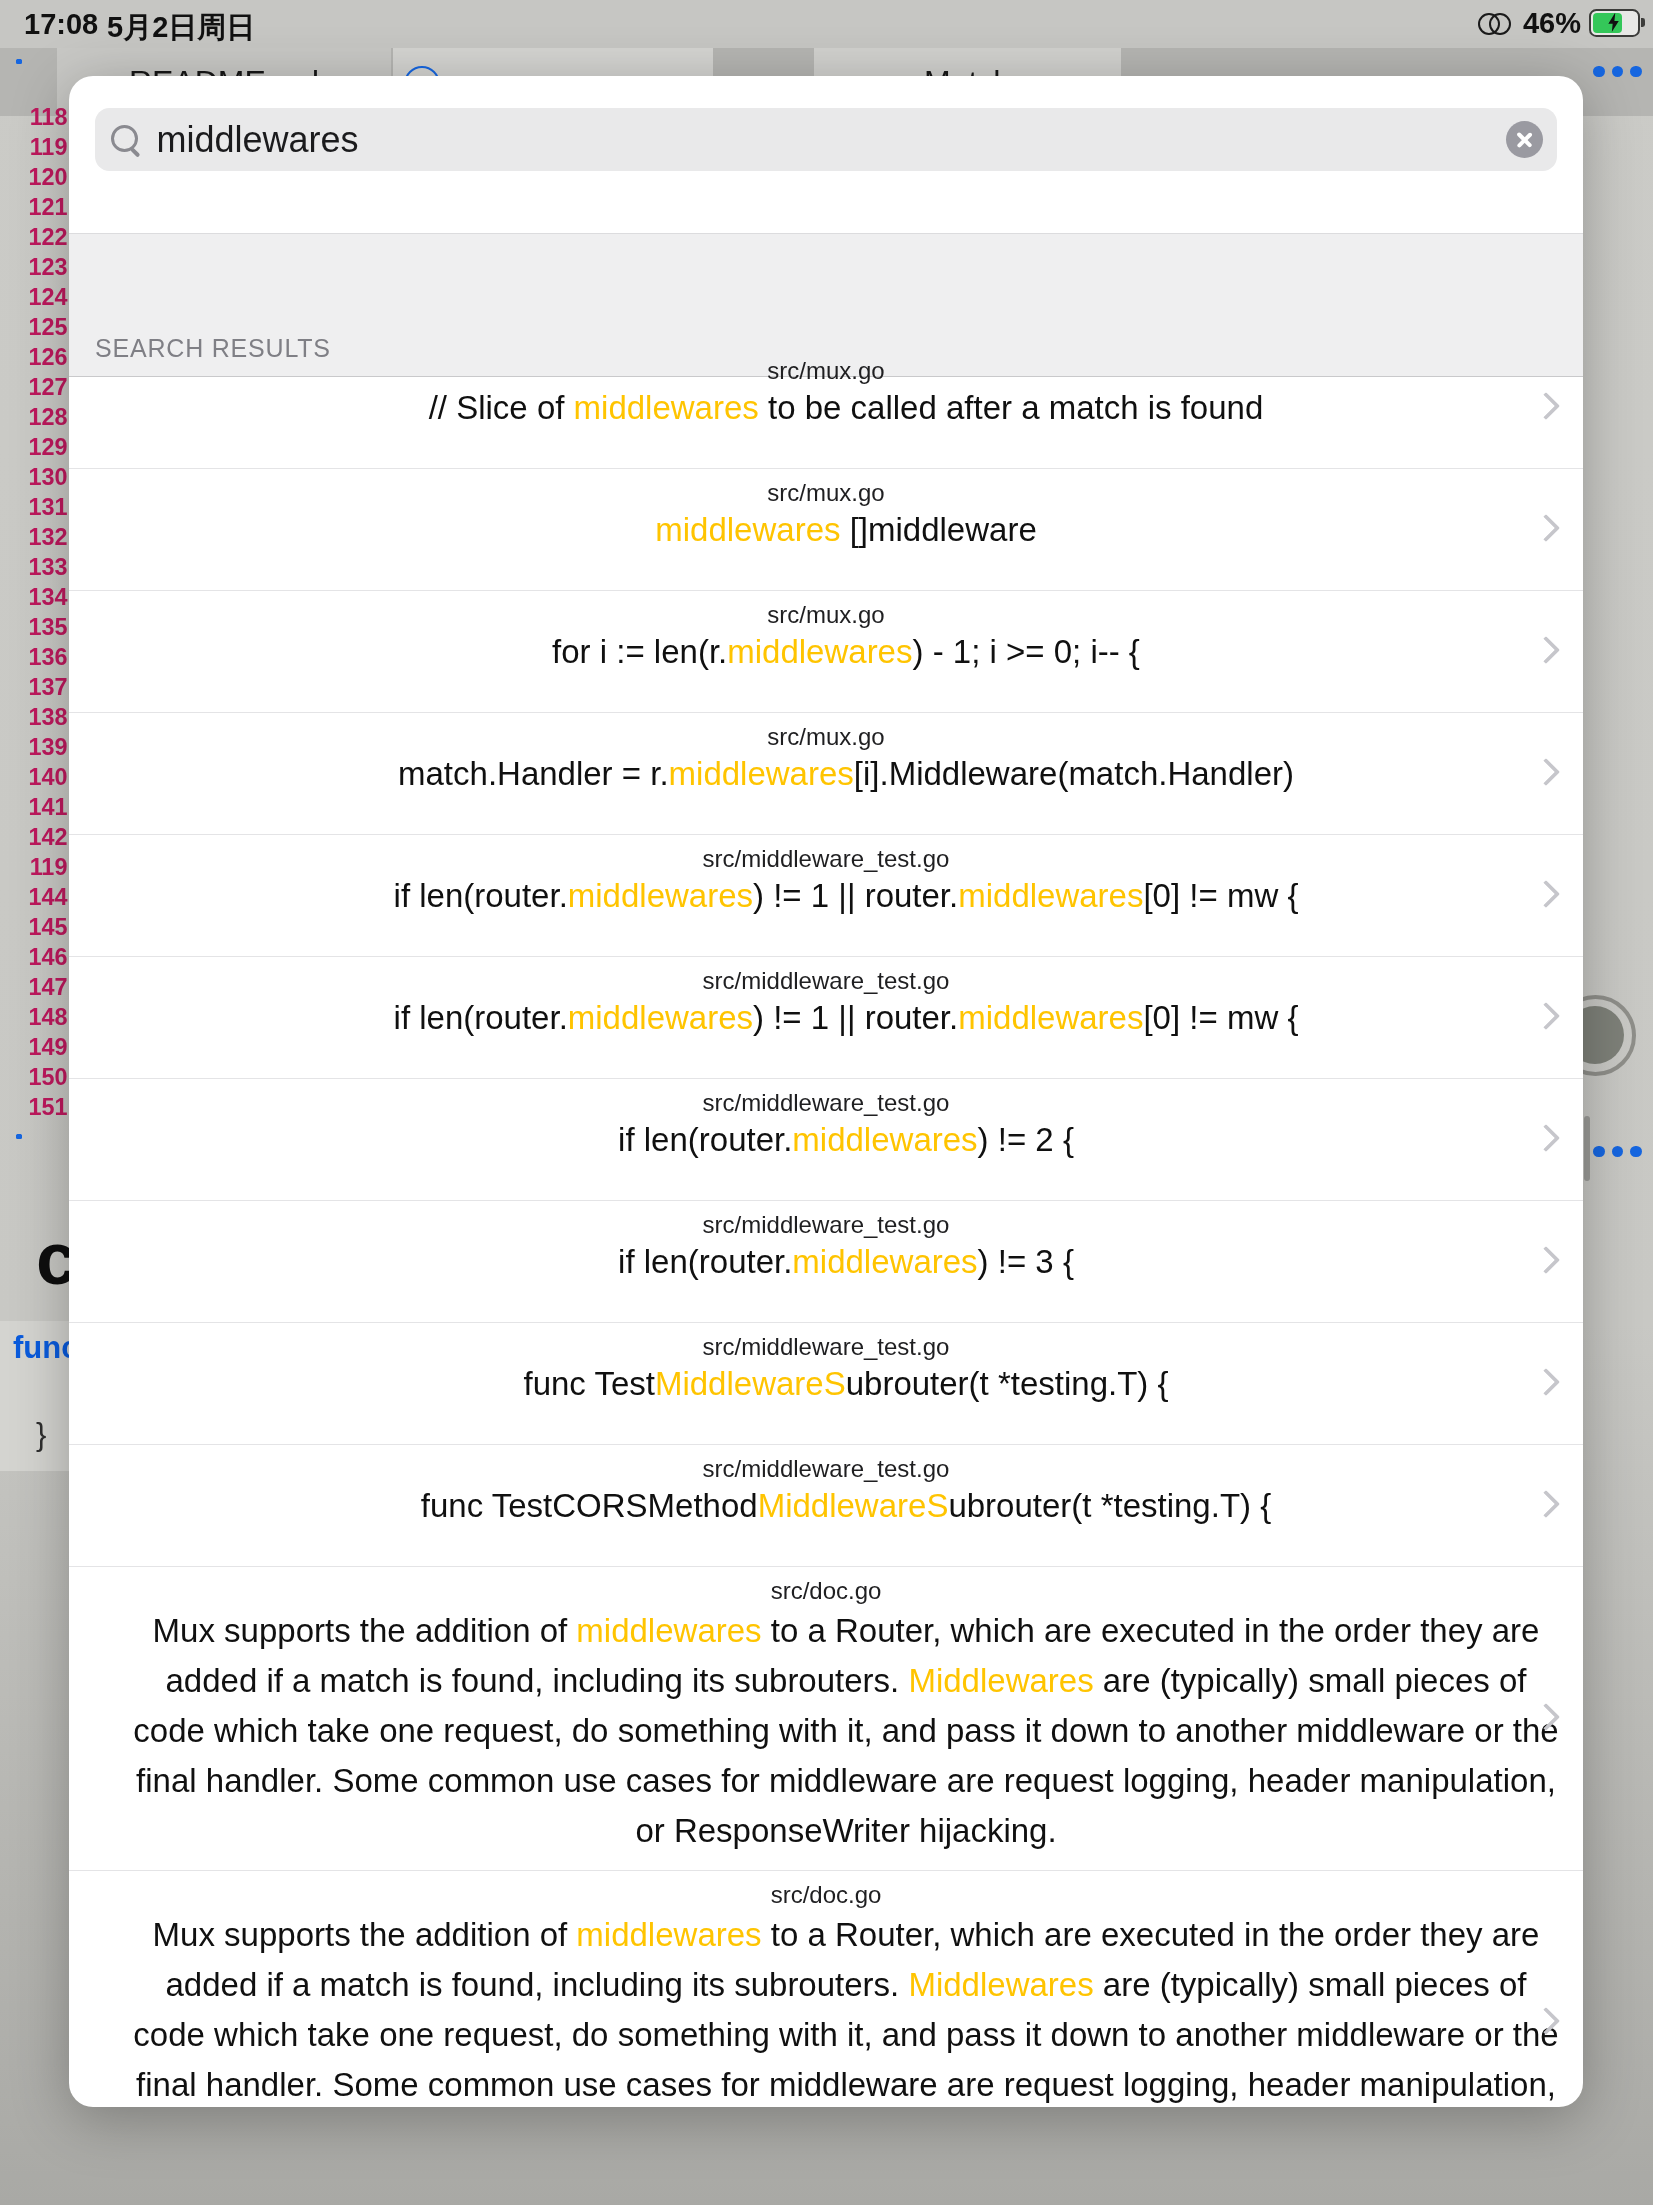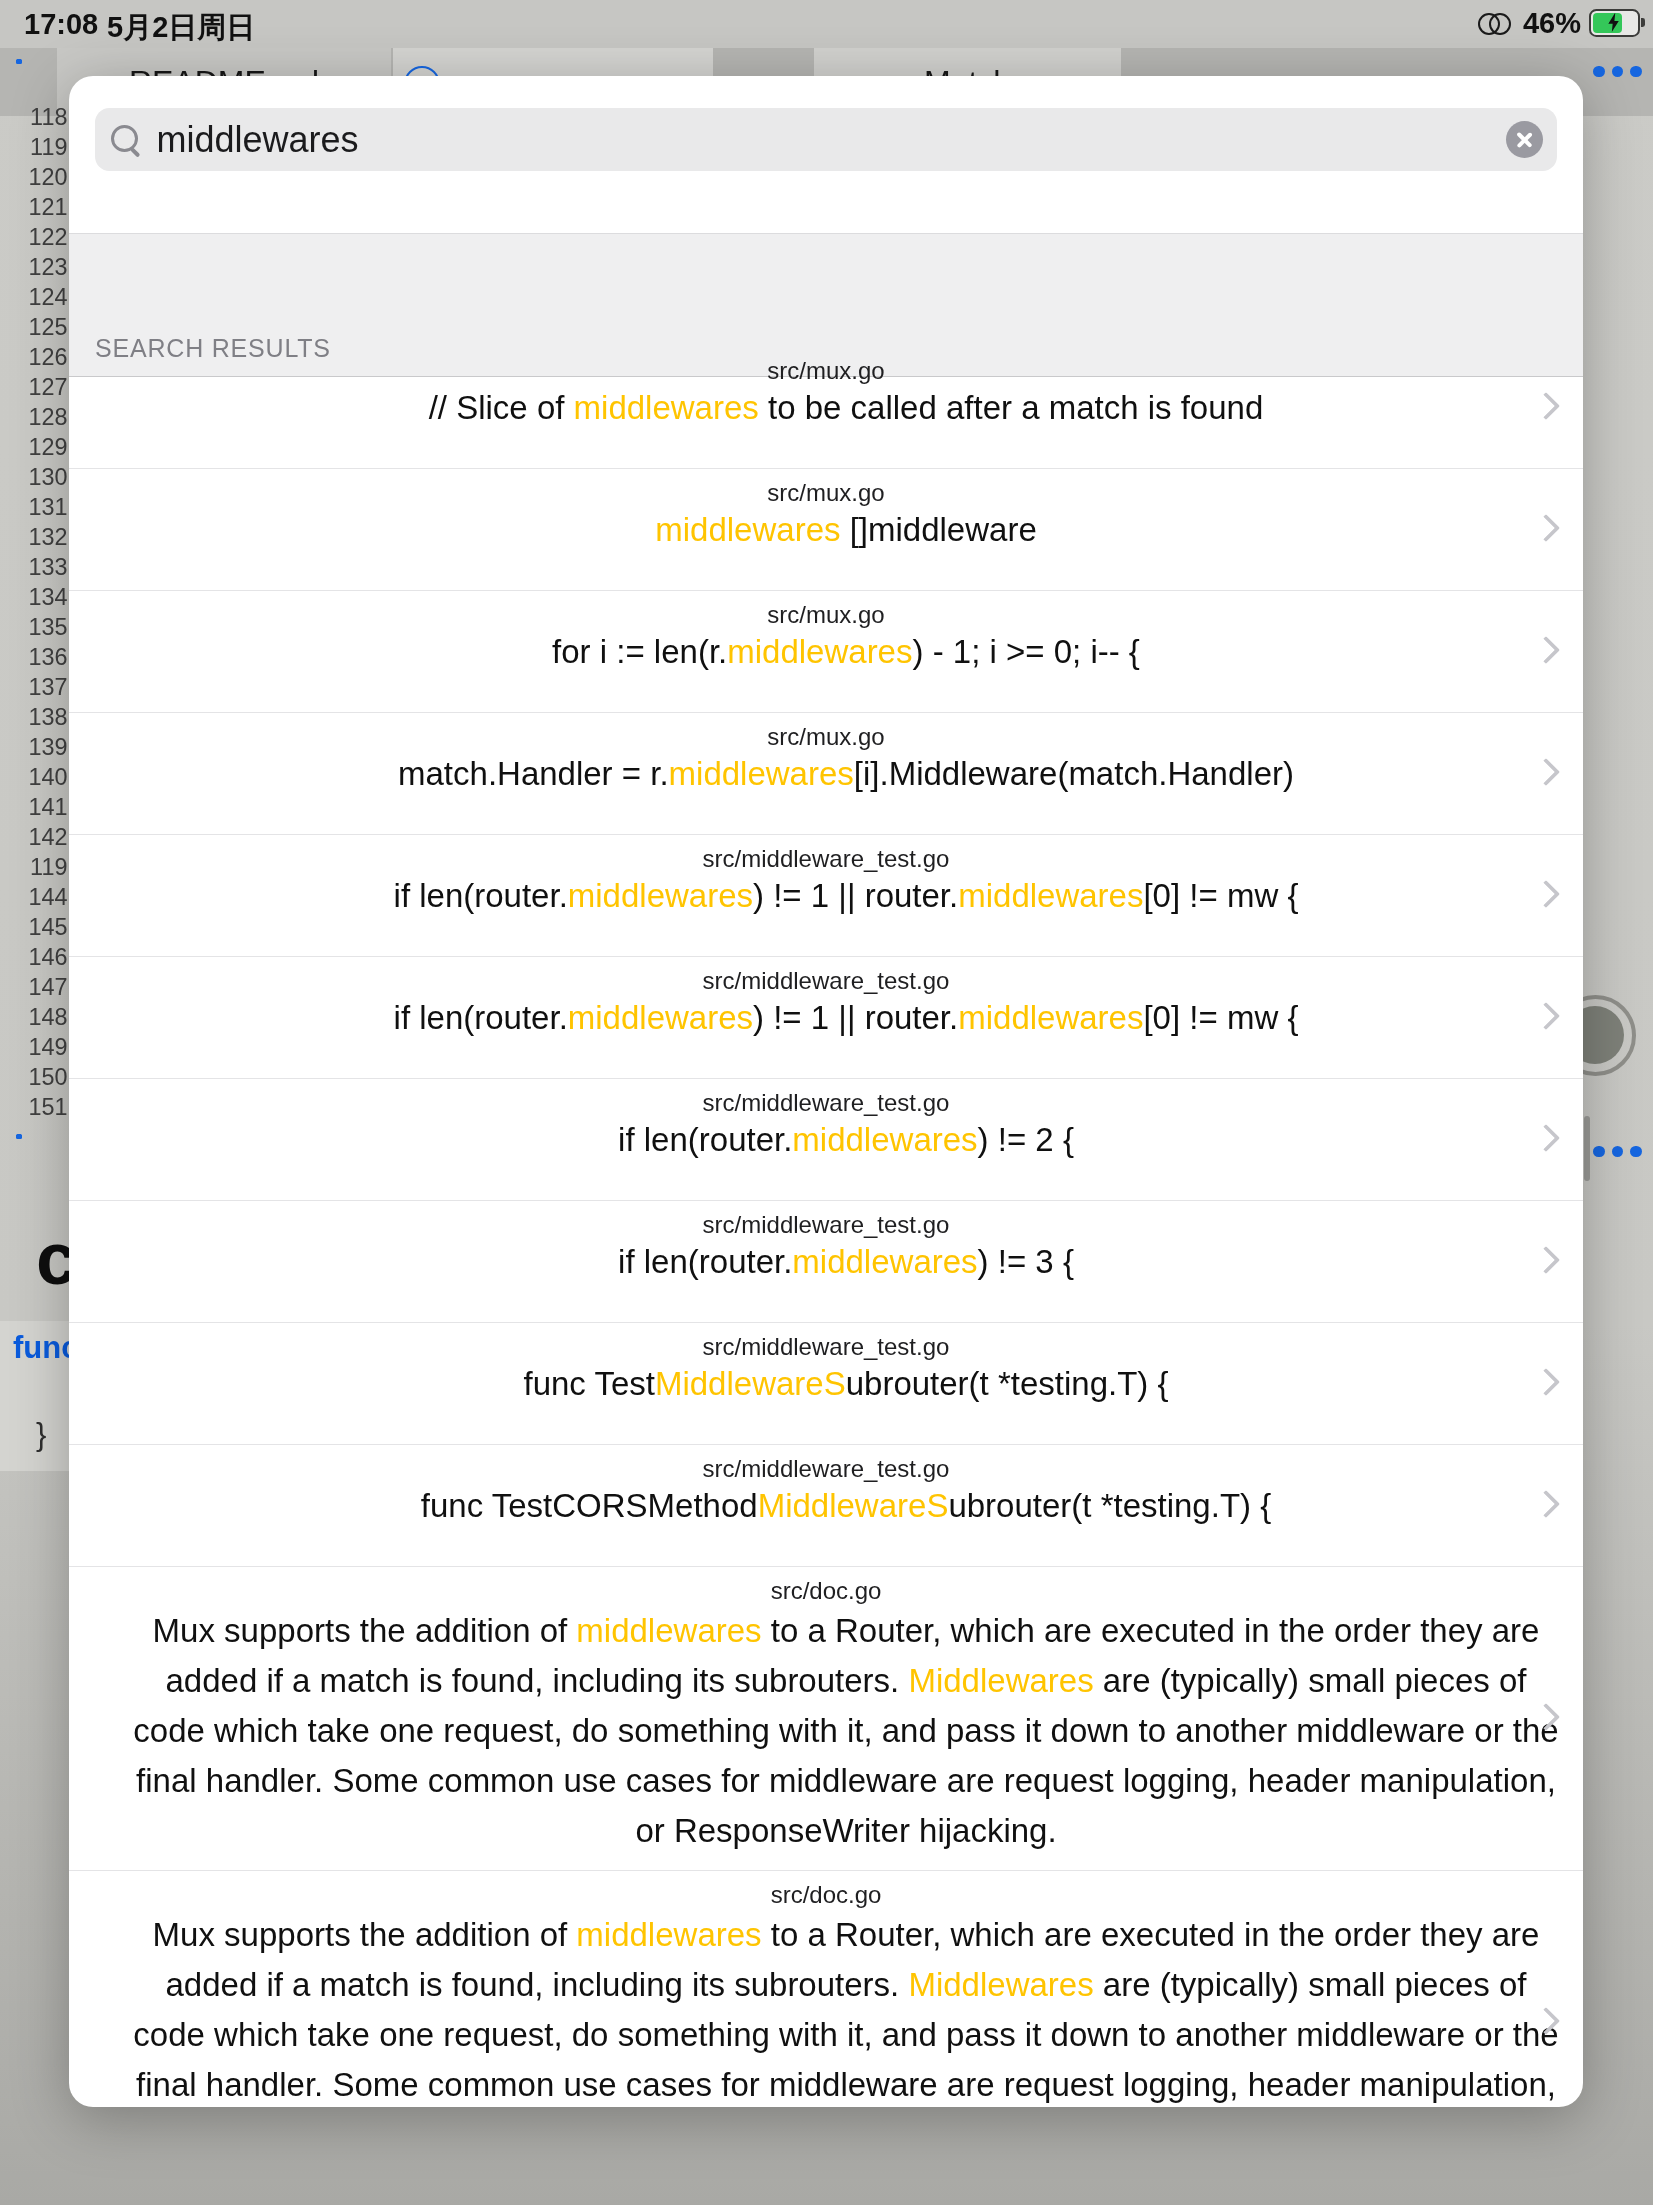--- a/index.html
+++ b/index.html
@@ -39,21 +39,21 @@
   .list-icon .r b{position:absolute;left:0;top:0.8px;width:5.7px;height:5.7px;border-radius:50%;background:#1666E0;}
   .list-icon .r s{position:absolute;left:13.7px;top:0;right:0;height:6.5px;border-radius:3.2px;background:#1666E0;}
   .list-icon-top{left:16px;top:58px;}
   .list-icon-mid{left:16px;top:1133px;}
   .dots{display:flex;gap:7.3px;}
   .dots b{width:11.3px;height:11.3px;border-radius:50%;background:#1666E0;}
   .dots-top{position:absolute;right:11.3px;top:66px;}
   .dots-mid{position:absolute;right:11.3px;top:1146px;}
   
   .gutter{position:absolute;left:0;top:97px;width:69px;height:1030px;overflow:hidden;
-    font-size:23.4px;color:#404040;text-align:right;line-height:30px;padding-top:4.8px;box-sizing:border-box;}
+    font-size:23.4px;color:#be185d;text-align:right;line-height:30px;padding-top:4.8px;box-sizing:border-box;font-weight:bold;}
   .gutter div{padding-right:1.6px;}
   .bg-heading{position:absolute;left:36px;top:1216px;width:34px;overflow:hidden;
     font-size:74px;font-weight:800;color:#0e0e0e;letter-spacing:-1.6px;white-space:nowrap;}
   .bg-codeblock{position:absolute;left:0;top:1321px;width:69px;height:150px;background:#D4D4D0;}
   .bg-func{position:absolute;left:13px;top:1330px;width:57px;overflow:hidden;font-size:31px;font-weight:700;color:#0A5BDC;white-space:nowrap;}
   .bg-brace{position:absolute;left:36px;top:1417px;font-size:31px;color:#2e2e2e;}
   
   .assistive{position:absolute;left:1555px;top:995px;width:81px;height:81px;border:4px solid #8F8F8A;border-radius:50%;box-sizing:border-box;}
   .assistive b{position:absolute;left:7.3px;top:7.3px;width:58px;height:58px;border-radius:50%;background:#7E8179;}
   .edge-scrollbar{position:absolute;left:1584px;top:1116px;width:5.7px;height:65px;background:#9C9C98;border-radius:3.2px;}

